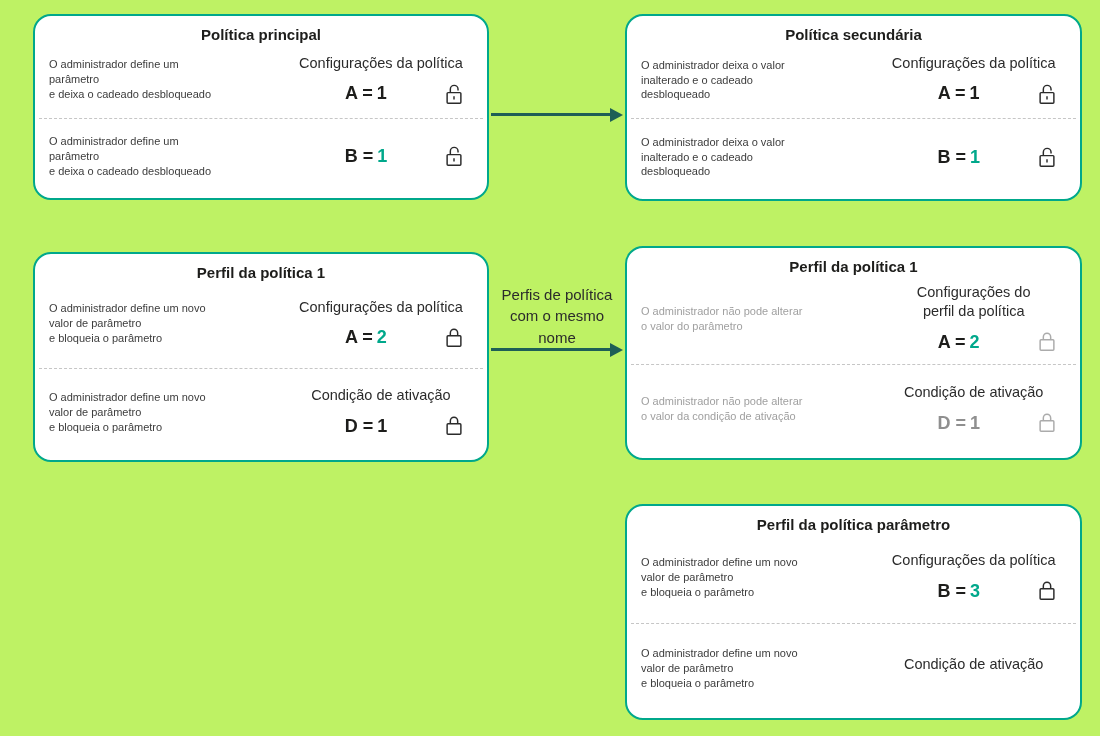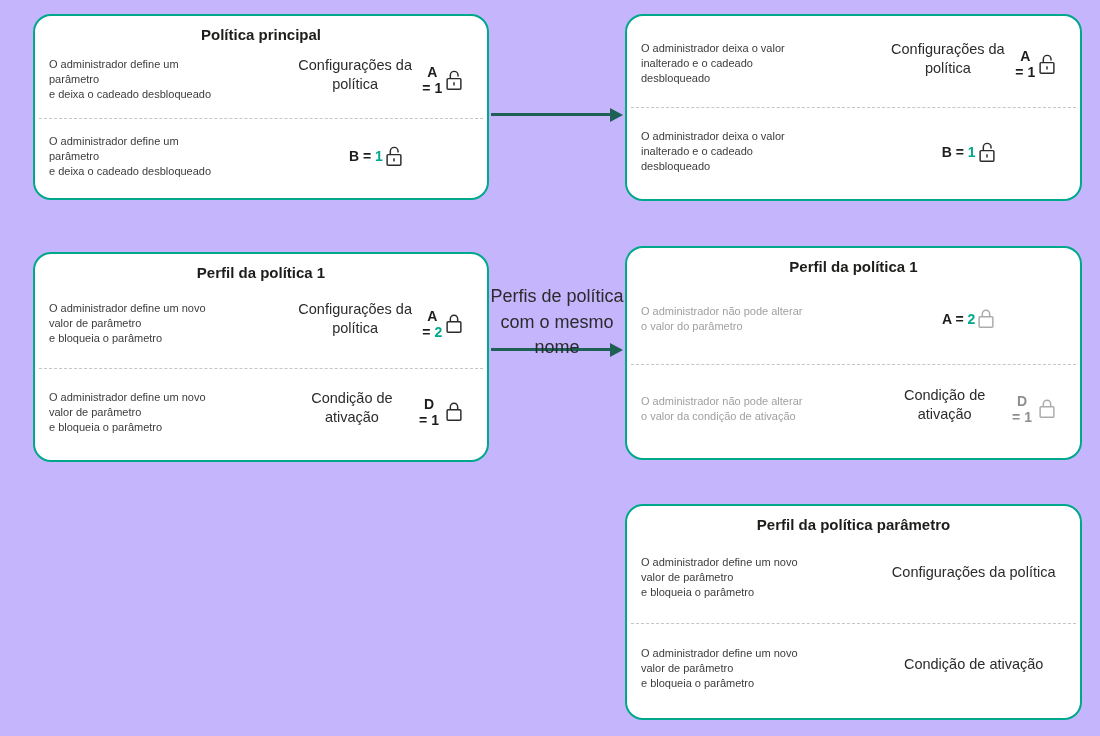--- a/index.html
+++ b/index.html
@@ -1,47 +1,47 @@
 <!DOCTYPE html>
 <html><head>
 <meta charset="utf-8">
 <style>
   html,body{margin:0;padding:0;background:#ffffff;}
   .canvas{
-    position:relative;width:1100px;height:736px;background:#c4b5fd;overflow:hidden;
+    position:relative;width:1100px;height:736px;background:#bef264;overflow:hidden;
     font-family:"Liberation Sans","DejaVu Sans",sans-serif;color:#2b2b2b;
   }
   .box{
     position:absolute;background:#ffffff;border:2px solid #00a88b;border-radius:18px;
     padding:8px 14px;box-sizing:border-box;display:flex;flex-direction:column;
   }
   .title{text-align:center;font-weight:700;font-size:15px;color:#1d1d1b;margin:2px 0 3px;flex:0 0 auto;}
   .rows{flex:1;display:flex;flex-direction:column;}
   .row{flex:1;display:flex;align-items:center;}
   .desc{flex:1.28;font-size:11px;line-height:1.36;white-space:pre-line;color:#3c3c3c;}
   .desc.muted{color:#a0a0a0;}
-  .rcol{flex:1;display:flex;flex-direction:row;justify-content:center;align-self:stretch;padding-left:4px;align-items:center;}
+  .rcol{flex:1;display:flex;flex-direction:column;justify-content:center;align-self:stretch;padding-left:4px;}
   .rhead{font-size:14.5px;text-align:center;white-space:pre-line;color:#2b2b2b;margin-bottom:9px;line-height:1.3;}
   .vline{display:flex;align-items:center;}
-  .val{flex:1;text-align:center;font-weight:700;font-size:14px;color:#1d1d1b;}
+  .val{flex:1;text-align:center;font-weight:700;font-size:18px;color:#1d1d1b;}
   .val .num{margin-left:4px;}
   .v-teal{color:#00a88b;}
   .val.all-gray{color:#8f8f8f;}
   .lock{width:22px;height:24px;flex:0 0 auto;margin-right:8px;}
   .lock-black{color:#2b2b2b;}
   .lock-gray{color:#ababab;}
   .divider{border-top:1.5px dashed #c6c6c6;margin:4px -10px;flex:0 0 auto;}
   .arrow{position:absolute;height:3px;background:#1e5f56;}
   .arrow::after{
     content:'';position:absolute;right:-12px;top:50%;transform:translateY(-50%);
     border-left:13px solid #1e5f56;border-top:7px solid transparent;border-bottom:7px solid transparent;
   }
   .arrow-label{
     position:absolute;left:487px;top:284px;width:140px;text-align:center;
-    font-size:18px;line-height:1.42;white-space:pre-line;color:#2b2b2b;
+    font-size:15px;line-height:1.42;white-space:pre-line;color:#2b2b2b;
   }
 </style>
 </head>
 <body>
 
 <div class="canvas">
 
   <div class="box" style="left:33px;top:14px;width:456px;height:186px;">
     <div class="title">Política principal</div>
     <div class="rows">
@@ -74,20 +74,21 @@
               <path d="M8 11.5 V7.8 A4.2 4.2 0 0 1 16.4 7.8 V9.2" fill="none" stroke="currentColor" stroke-width="1.6"></path>
               <line x1="12" y1="15.5" x2="12" y2="19" stroke="currentColor" stroke-width="1.6"></line>
             </svg>
           </div>
         </div>
       </div>
     </div>
   </div>
 
   <div class="box" style="left:625px;top:14px;width:457px;height:187px;">
+    <div class="title">Política secundária</div>
     <div class="rows">
       <div class="row">
         <div class="desc">O administrador deixa o valor
 inalterado e o cadeado
 desbloqueado</div>
         <div class="rcol">
           <div class="rhead">Configurações da política</div>
           <div class="vline">
             <span class="val"><span>A =</span><span class="num">1</span></span>
             <svg class="lock lock-black" viewBox="0 0 24 26">
@@ -154,20 +155,22 @@
     </div>
   </div>
 
   <div class="box" style="left:625px;top:246px;width:457px;height:214px;">
     <div class="title">Perfil da política 1</div>
     <div class="rows">
       <div class="row">
         <div class="desc muted">O administrador não pode alterar
 o valor do parâmetro</div>
         <div class="rcol">
+          <div class="rhead">Configurações do
+perfil da política</div>
           <div class="vline">
             <span class="val"><span>A =</span><span class="num v-teal">2</span></span>
             <svg class="lock lock-gray" viewBox="0 0 24 26">
               <rect x="4.5" y="10.5" width="15" height="11.5" rx="1" fill="none" stroke="currentColor" stroke-width="1.6"></rect>
               <path d="M8 10.5 V7.5 A4 4 0 0 1 16 7.5 V10.5" fill="none" stroke="currentColor" stroke-width="1.6"></path>
             </svg>
           </div>
         </div>
       </div>
       <div class="divider"></div>
@@ -190,20 +193,27 @@
 
   <div class="box" style="left:625px;top:504px;width:457px;height:216px;">
     <div class="title">Perfil da política parâmetro</div>
     <div class="rows">
       <div class="row">
         <div class="desc">O administrador define um novo
 valor de parâmetro
 e bloqueia o parâmetro</div>
         <div class="rcol">
           <div class="rhead">Configurações da política</div>
+          <div class="vline">
+            <span class="val"><span>B =</span><span class="num v-teal">3</span></span>
+            <svg class="lock lock-black" viewBox="0 0 24 26">
+              <rect x="4.5" y="10.5" width="15" height="11.5" rx="1" fill="none" stroke="currentColor" stroke-width="1.6"></rect>
+              <path d="M8 10.5 V7.5 A4 4 0 0 1 16 7.5 V10.5" fill="none" stroke="currentColor" stroke-width="1.6"></path>
+            </svg>
+          </div>
         </div>
       </div>
       <div class="divider"></div>
       <div class="row">
         <div class="desc">O administrador define um novo
 valor de parâmetro
 e bloqueia o parâmetro</div>
         <div class="rcol">
           <div class="rhead">Condição de ativação</div>
         </div>

